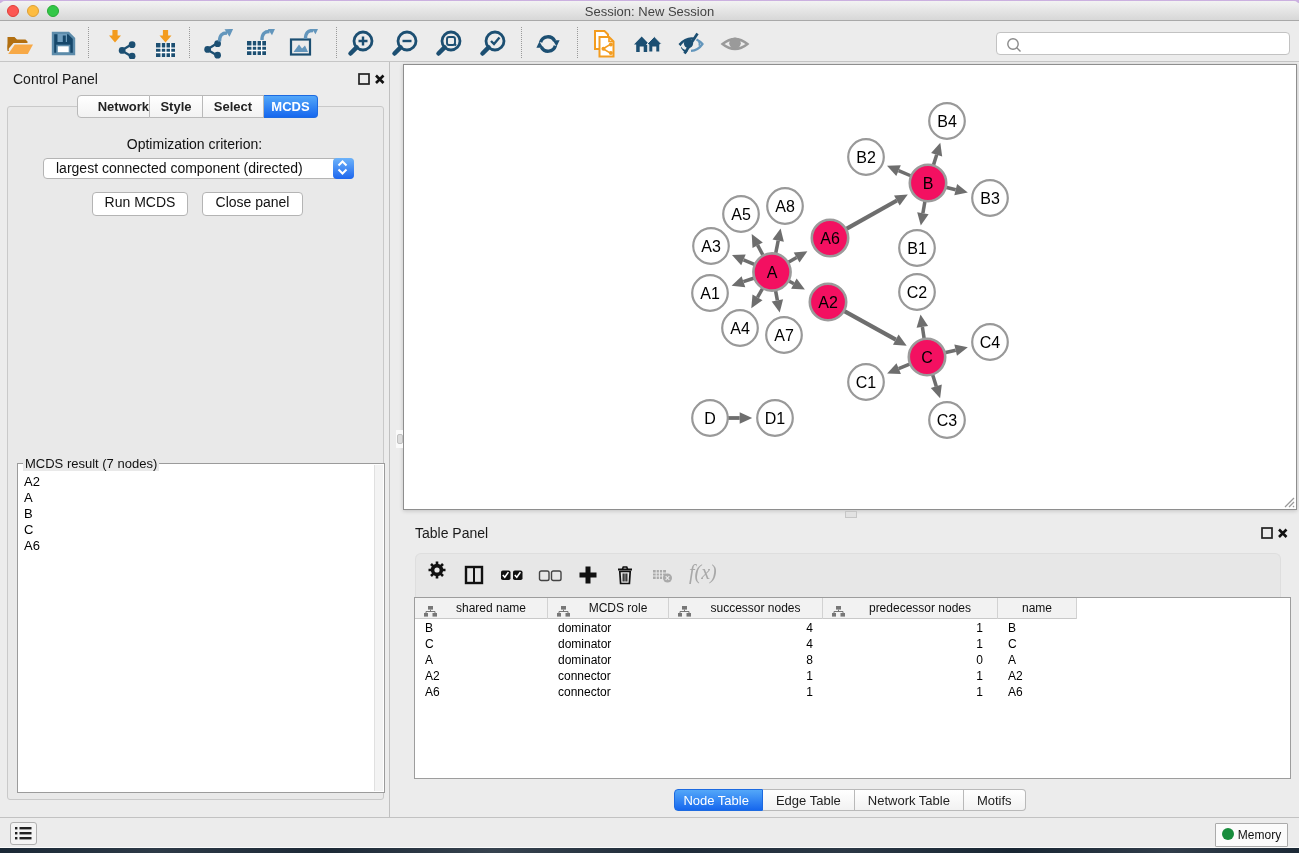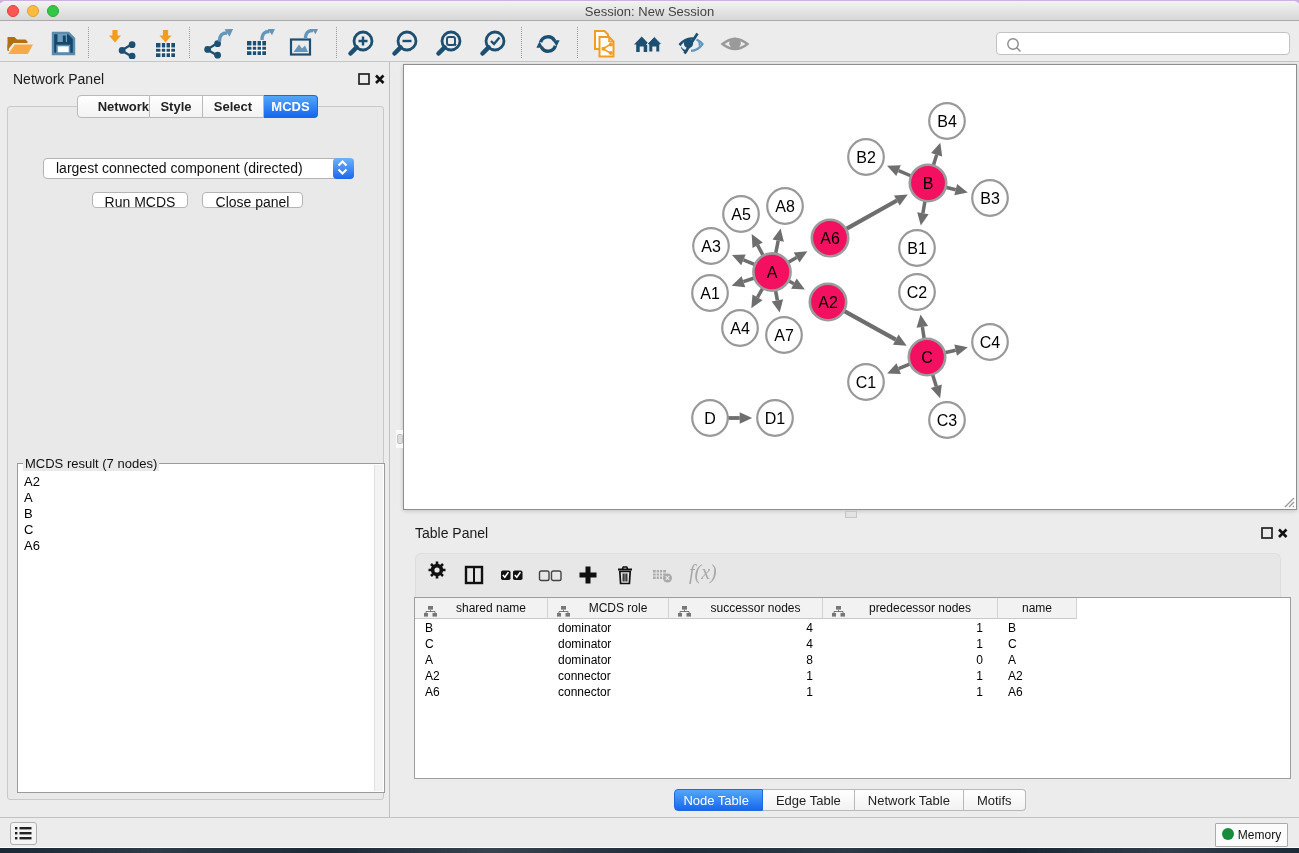--- a/index.html
+++ b/index.html
@@ -41,21 +41,21 @@
 .tab.sel { background:linear-gradient(#53a7f9,#1667ee); color:#fff; border-color:#1d6ae0; }
 #tabcontent { position:absolute; left:7px; top:44px; width:377px; height:694px;
   background:#e9e9e9; border:1px solid #c9c9c9; border-radius:3px; }
 #optlabel { position:absolute; left:0; width:100%; top:74px; text-align:center;
   font-size:14px; color:#111; }
 #dropdown { position:absolute; left:43px; top:96px; width:311px; height:21px;
   background:#fff; border:1px solid #b4b4b4; border-radius:4px; font-size:14px;
   line-height:19px; padding-left:12px; color:#111; }
 #dropdown .step { position:absolute; right:-1px; top:-1px; width:21px; height:21px;
   background:linear-gradient(#6db3fa,#1d66ee); border-radius:4px; }
-.btn { position:absolute; height:16px; background:#fff; border:1px solid #b4b4b4;
+.btn { position:absolute; height:24px; background:#fff; border:1px solid #b4b4b4;
   border-radius:4px; font-size:14px; text-align:center; line-height:18px; color:#111; }
 #mcdsbox { position:absolute; left:17px; top:394px; width:368px; height:340px; }
 #mcdsbox .frame { position:absolute; left:0; top:7px; width:100%; height:330px;
   border:1px solid #9b9b9b; background:#fff; }
 #mcdsbox .gtitle { position:absolute; left:6px; top:0; background:#e9e9e9; padding:0 2px;
   font-size:13px; color:#111; }
 #mcdsbox .list { position:absolute; left:2px; top:9px; width:355px; height:326px;
   font-size:13px; line-height:16px; padding:9px 0 0 5px; color:#000; }
 #mcdsbox .vscroll { position:absolute; right:2px; top:9px; width:9px; height:326px;
   background:#f3f3f3; border-left:1px solid #e0e0e0; }
@@ -232,34 +232,35 @@
     </svg>
     <div id="searchbox">
       <svg width="18" height="18" viewBox="0 0 18 18" style="position:absolute;left:8px;top:3px">
         <circle cx="8" cy="8" r="5.2" fill="none" stroke="#8a8a8a" stroke-width="1.4"></circle>
         <path d="M11.8 11.8 L15.5 15.5" stroke="#8a8a8a" stroke-width="1.4"></path>
       </svg>
     </div>
   </div>
 
 <div id="cpanel">
-  <div class="phead">Network Panel</div>
+  <div class="phead">Control Panel</div>
   <div class="pbtns" style="width:30px;height:14px;right:4px;">
       <svg width="30" height="14" viewBox="0 0 30 14" style="position:absolute;right:0;top:0">
         <rect x="4" y="2" width="10" height="10" fill="none" stroke="#222" stroke-width="1.7"></rect>
         <path d="M21 3.5 L28.5 11 M28.5 3.5 L21 11" stroke="#111" stroke-width="2.6"></path>
       </svg>
     </div>
   <div id="tabcontent"></div>
   <div class="tabrow">
     <div class="tab first" style="width:73px">Network</div>
       <div class="tab" style="width:53px">Style</div>
       <div class="tab" style="width:61px">Select</div>
       <div class="tab sel last" style="width:54px">MCDS</div>
   </div>
+  <div id="optlabel">Optimization criterion:</div>
   <div id="dropdown">largest connected component (directed)
     <div class="step"><svg width="19" height="19" viewBox="0 0 19 19">
           <path d="M5.5 7.5 L9.5 3.5 L13.5 7.5 M5.5 11.5 L9.5 15.5 L13.5 11.5" stroke="#fff" stroke-width="2" fill="none"></path>
         </svg></div>
   </div>
   <div class="btn" style="left:92px; top:130px; width:96px;">Run MCDS</div>
   <div class="btn" style="left:202px; top:130px; width:101px;">Close panel</div>
   <div id="mcdsbox">
     <div class="frame"></div>
     <div class="gtitle">MCDS result (7 nodes)</div>

